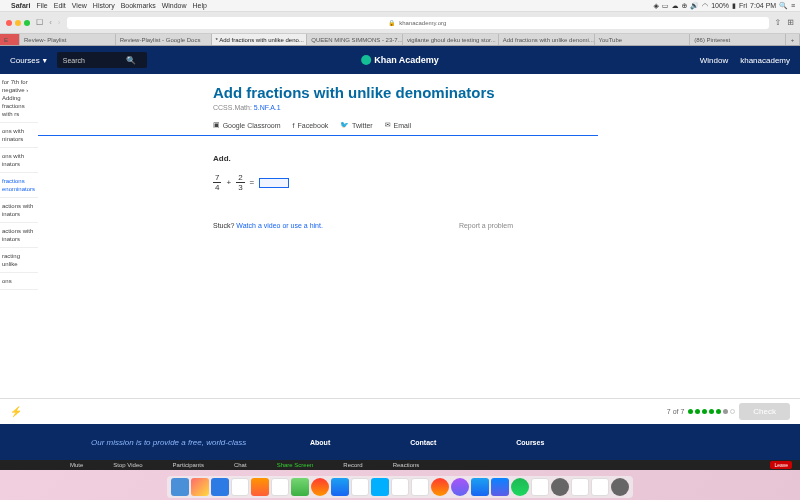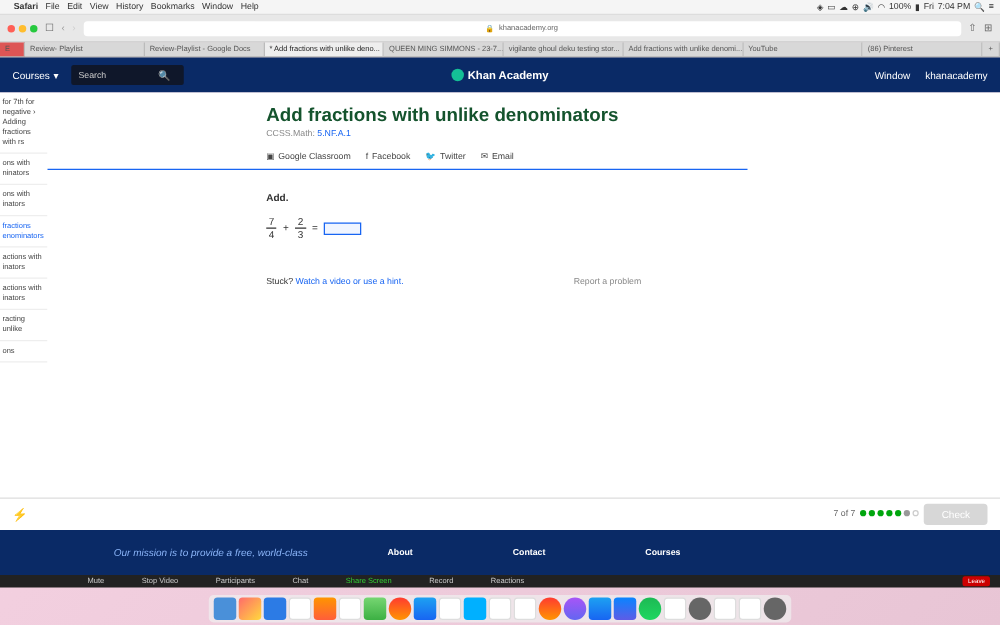--- a/index.html
+++ b/index.html
@@ -37,21 +37,21 @@
 .notif-dot { width: 5px; height: 5px; background: #1865f2; border-radius: 50%; position: relative; top: -3px; left: -2px; }
 
 
 .content { display: flex; height: 350px; background: #fff; }
 .sidebar { width: 38px; overflow: hidden; font-size: 6px; color: #444; }
 .sidebar .crumb { padding: 4px 2px; border-bottom: 1px solid #eee; line-height: 8px; }
 .sidebar .item { padding: 4px 2px; border-bottom: 1px solid #eee; line-height: 8px; }
 .sidebar .item.active { color: #1865f2; }
 
 .mainarea { flex: 1; padding: 10px 0 0 175px; position: relative; }
-.title { font-size: 15px; font-weight: 700; color: #14532d; }
+.title { font-size: 15px; font-weight: 700; color: #0369a1; }
 .standard { font-size: 7px; color: #888; margin-top: 3px; }
 .standard a { color: #1865f2; text-decoration: none; }
 .share-row { display: flex; gap: 12px; margin-top: 10px; font-size: 7px; color: #444; padding-bottom: 6px; width: 310px; }
 .share-row span { display: flex; align-items: center; gap: 3px; cursor: pointer; }
 .hr { height: 1px; background: #1865f2; width: 560px; margin-left: -175px; margin-top: 0; }
 
 .problem { margin-top: 18px; font-size: 8px; color: #333; }
 .addlabel { font-weight: 600; }
 .equation { margin-top: 10px; display: flex; align-items: center; gap: 5px; font-size: 8px; }
 .frac { display: inline-flex; flex-direction: column; align-items: center; line-height: 9px; }

